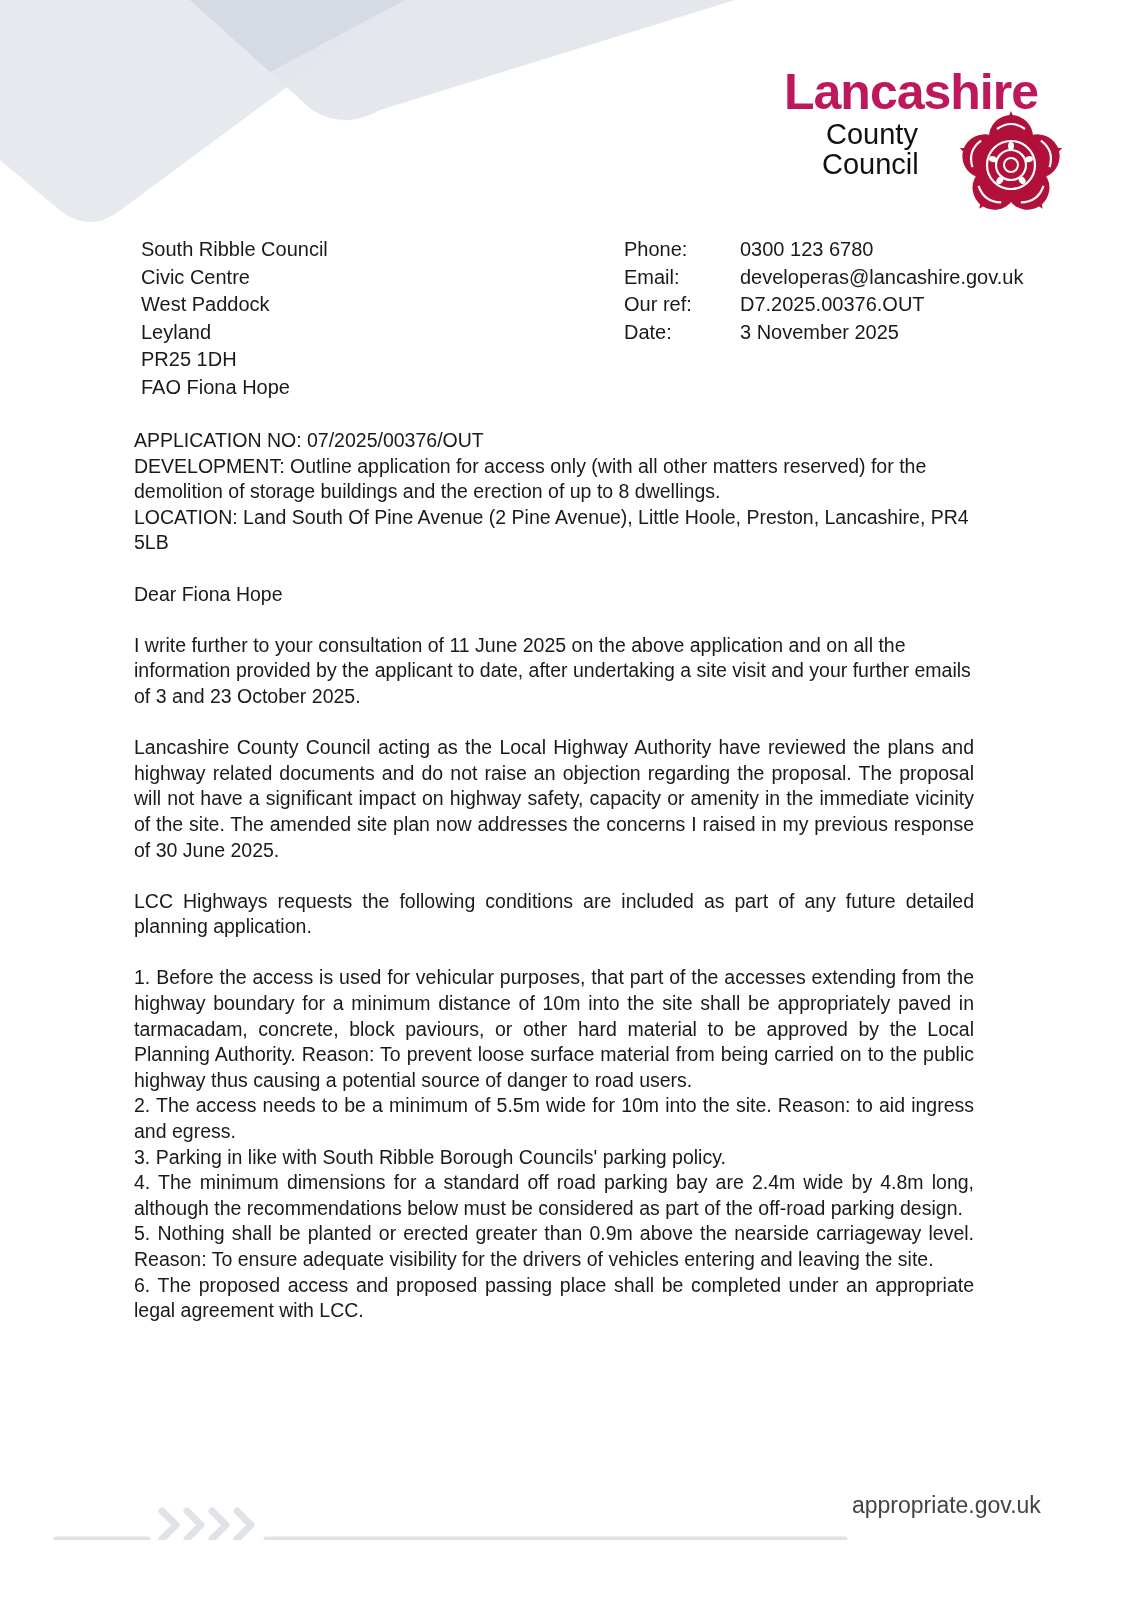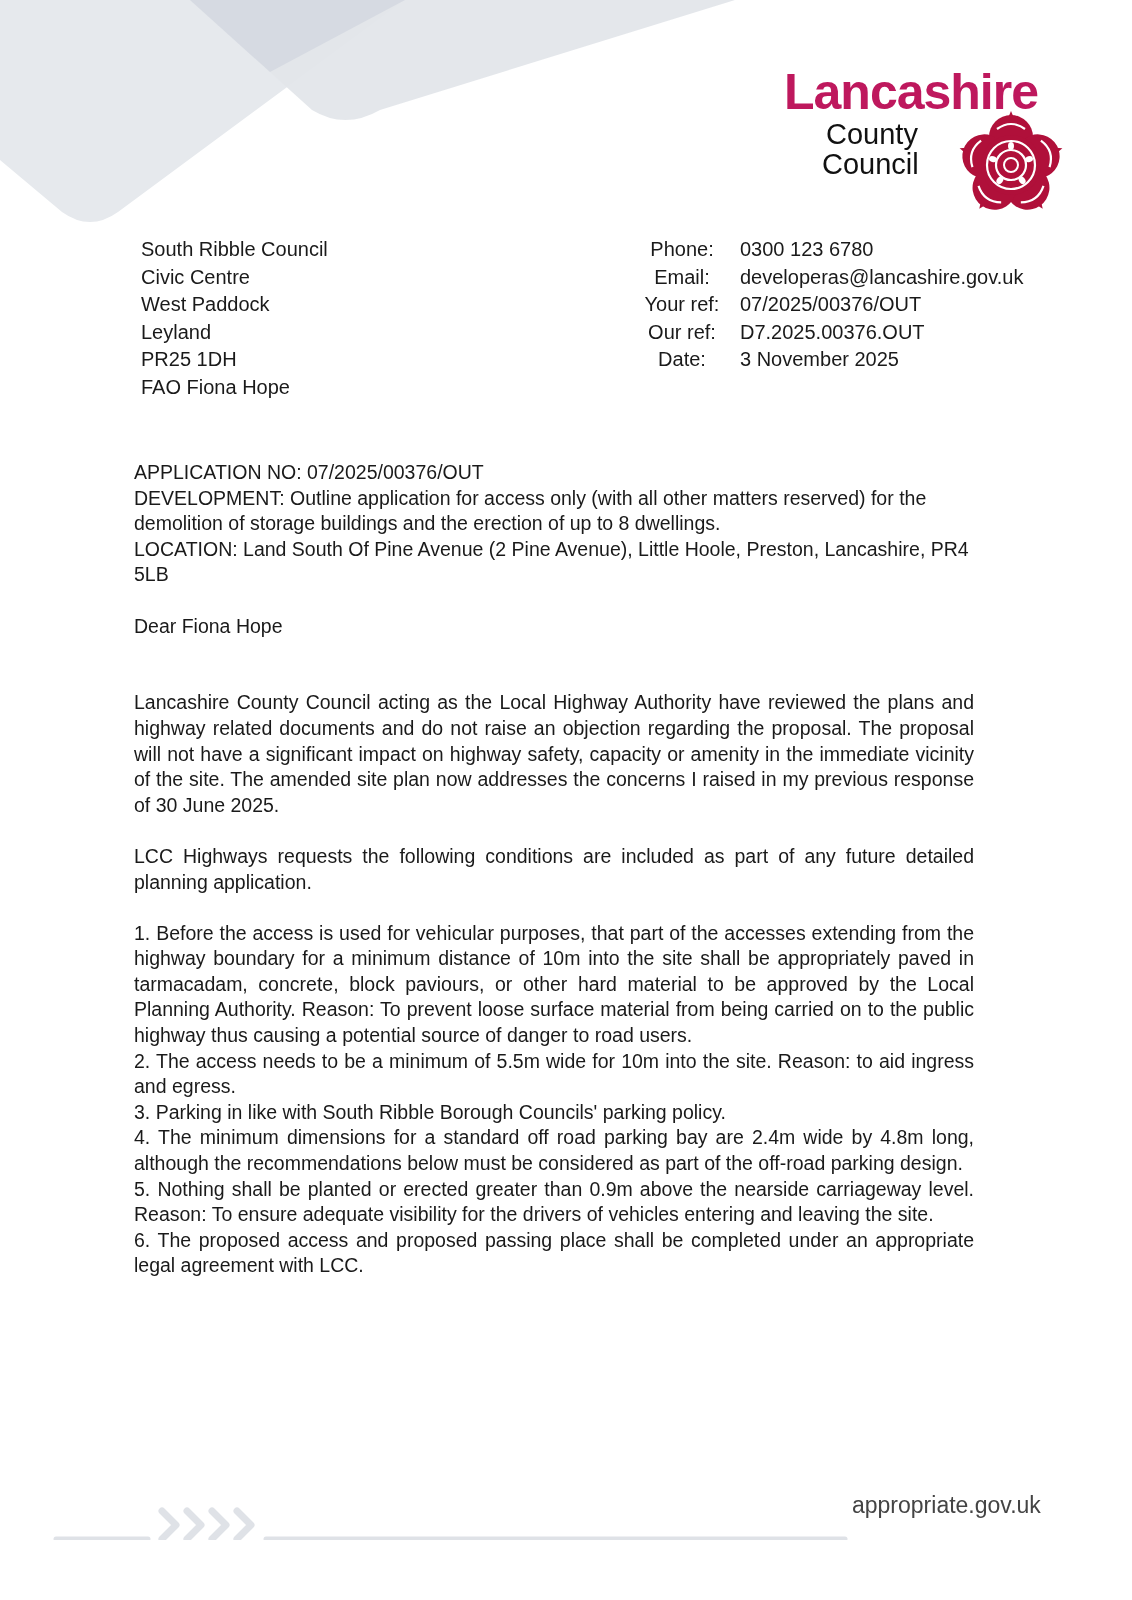--- a/index.html
+++ b/index.html
@@ -9,23 +9,23 @@
   .logo { position: absolute; left: 780px; top: 62px; width: 300px; height: 150px; z-index: 1; }
   .logo-word { position: absolute; left: 4px; top: 0; font-weight: bold; font-size: 50px; letter-spacing: -1px;
                color: #be185d; line-height: 60px; }
   .logo-sub { position: absolute; left: 42px; top: 57px; font-size: 29px; line-height: 30px; color: #111; text-align: left; }
   .logo-rose { position: absolute; left: 176px; top: 48px; width: 110px; height: 110px; }
 
   .addr { position: absolute; left: 141px; top: 236px; font-size: 20px; line-height: 27.5px; z-index: 1; }
   .addr div { white-space: nowrap; }
   .meta { position: absolute; left: 624px; top: 236px; font-size: 20px; line-height: 27.5px; z-index: 1; }
   .meta-row { display: flex; white-space: nowrap; }
-  .meta-label { width: 116px; text-align: center; }
+  .meta-label { width: 116px; }
 
-  .body { position: absolute; left: 134px; top: 428px; width: 840px; font-size: 19.5px; line-height: 25.6px; z-index: 1; margin-top: 32px; }
+  .body { position: absolute; left: 134px; top: 428px; width: 840px; font-size: 19.5px; line-height: 25.6px; z-index: 1; }
   .body p { margin: 0; }
   .gap { height: 25.6px; }
   .just { text-align: justify; }
   .sig-name { font-weight: bold; }
 
   .footer { position: absolute; left: 0; top: 1490px; width: 1132px; height: 50px; }
   .footer-url { position: absolute; left: 852px; top: 1492px; font-size: 23px; color: #444; }
 </style>
 </head>
 <body>
@@ -98,42 +98,39 @@
 <div class="meta">
   <div class="meta-row">
     <span class="meta-label">Phone:</span>
     <span>0300 123 6780</span>
   </div>
   <div class="meta-row">
     <span class="meta-label">Email:</span>
     <span>developeras@lancashire.gov.uk</span>
   </div>
   <div class="meta-row">
-    <span class="meta-label">Your ref:</span>
-    <span>07/2025/00376/OUT</span>
-  </div>
-  <div class="meta-row">
     <span class="meta-label">Our ref:</span>
     <span>D7.2025.00376.OUT</span>
   </div>
   <div class="meta-row">
     <span class="meta-label">Date:</span>
     <span>3 November 2025</span>
   </div>
 </div>
 
 <div class="body">
   <div>
     <p>APPLICATION NO: 07/2025/00376/OUT</p>
     <p>DEVELOPMENT: Outline application for access only (with all other matters reserved) for the demolition of storage buildings and the erection of up to 8 dwellings.</p>
     <p>LOCATION: Land South Of Pine Avenue (2 Pine Avenue), Little Hoole, Preston, Lancashire, PR4 5LB</p>
   </div>
   <div class="gap"></div>
   <p>Dear Fiona Hope</p>
   <div class="gap"></div>
+  <p>I write further to your consultation of 11 June 2025 on the above application and on all the information provided by the applicant to date, after undertaking a site visit and your further emails of 3 and 23 October 2025.</p>
   <div class="gap"></div>
   <p class="just">Lancashire County Council acting as the Local Highway Authority have reviewed the plans and highway related documents and do not raise an objection regarding the proposal. The proposal will not have a significant impact on highway safety, capacity or amenity in the immediate vicinity of the site. The amended site plan now addresses the concerns I raised in my previous response of 30 June 2025.</p>
   <div class="gap"></div>
   <p class="just">LCC Highways requests the following conditions are included as part of any future detailed planning application.</p>
   <div class="gap"></div>
   <div>
     <p class="just">1. Before the access is used for vehicular purposes, that part of the accesses extending from the highway boundary for a minimum distance of 10m into the site shall be appropriately paved in tarmacadam, concrete, block paviours, or other hard material to be approved by the Local Planning Authority. Reason: To prevent loose surface material from being carried on to the public highway thus causing a potential source of danger to road users.</p>
     <p class="just">2. The access needs to be a minimum of 5.5m wide for 10m into the site. Reason: to aid ingress and egress.</p>
     <p class="just">3. Parking in like with South Ribble Borough Councils' parking policy.</p>
     <p class="just">4. The minimum dimensions for a standard off road parking bay are 2.4m wide by 4.8m long, although the recommendations below must be considered as part of the off-road parking design.</p>

